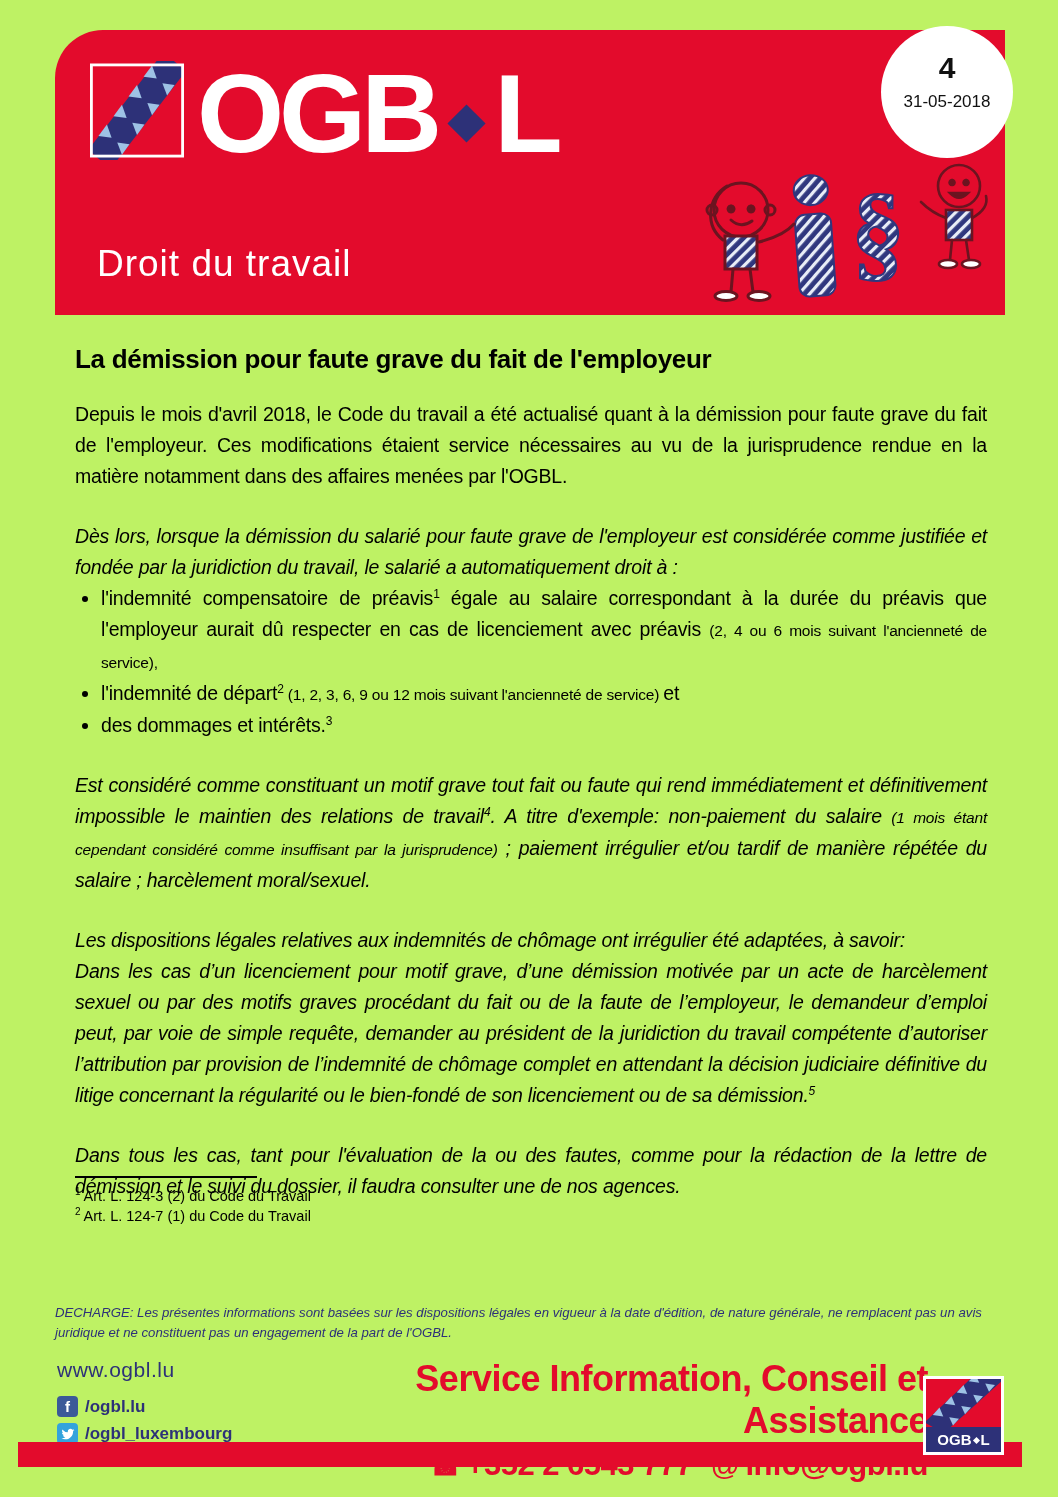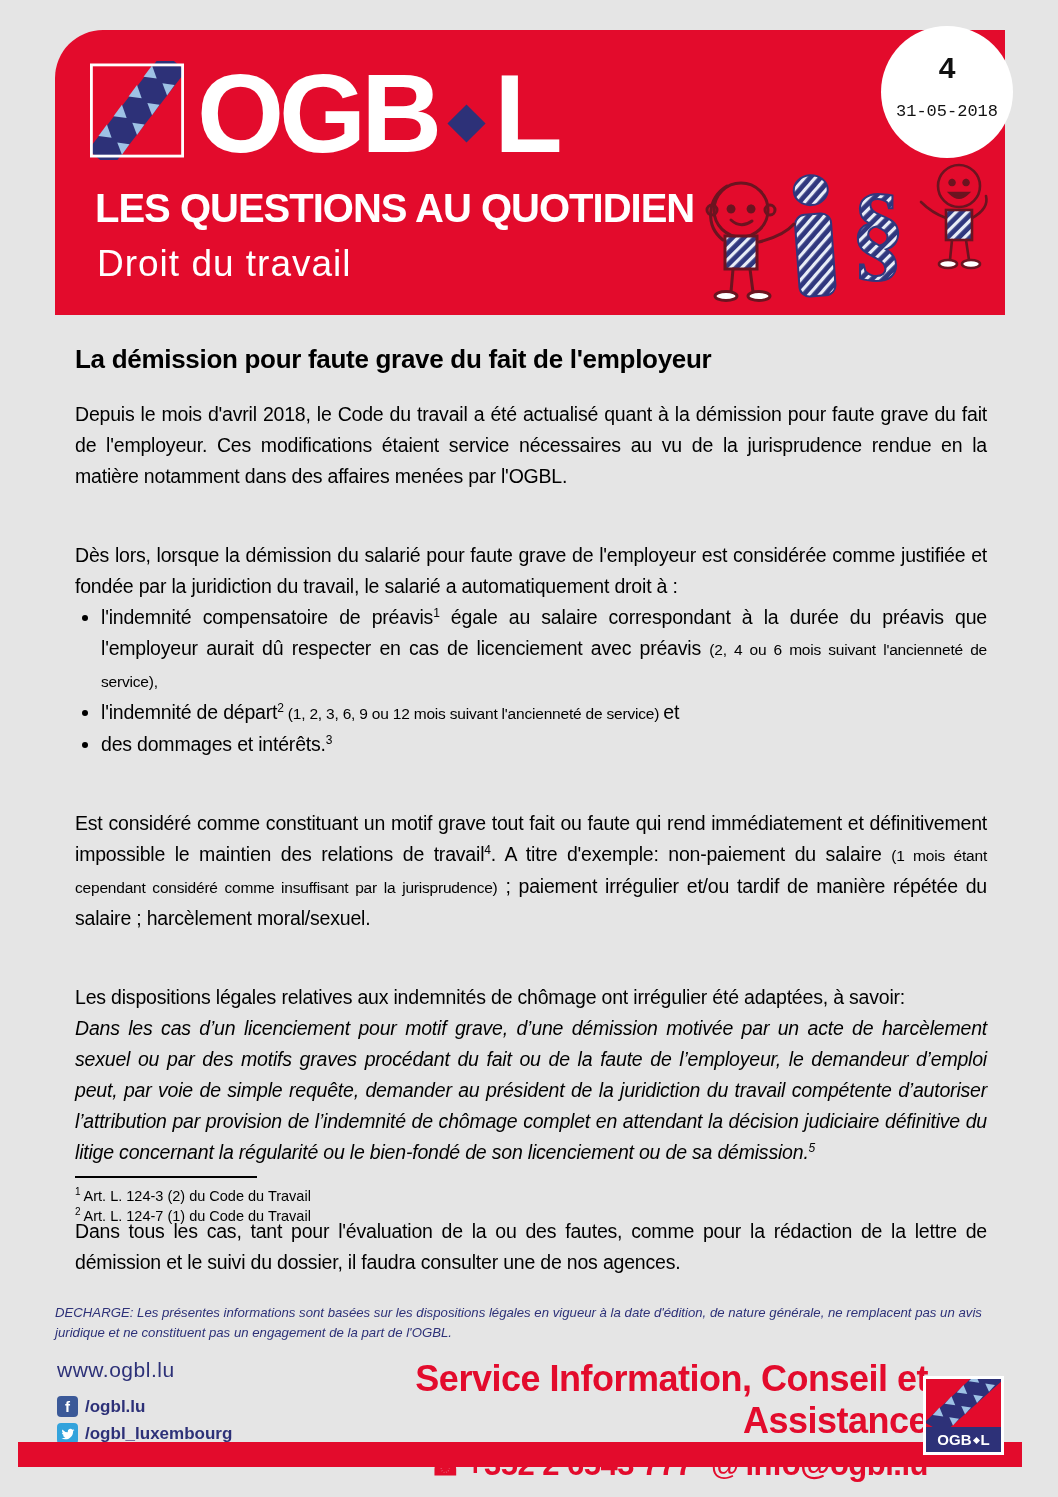--- a/index.html
+++ b/index.html
@@ -5,45 +5,45 @@
   :root{
     --red:#e30b2c;
     --navy:#2d3178;
     --lblue:#9ec2e5;
     --fb:#3b5998;
     --tw:#33a3dc;
   }
   *{box-sizing:border-box;margin:0;padding:0;}
   html,body{background:#ffffff;}
   body{font-family:"Liberation Sans",sans-serif;color:#000;}
-  #page{position:relative;width:1058px;height:1497px;background:#e5e5e5;overflow:hidden;}
+  #page{position:relative;width:1058px;height:1497px;background:#bef264;overflow:hidden;}
 
   
   .banner{position:absolute;left:55px;top:30px;width:950px;height:285px;
           background:var(--red);border-radius:48px 0 0 0;}
   .flag{position:absolute;left:35px;top:31px;width:94px;height:99px;}
   .wordmark{position:absolute;left:142px;top:24px;height:120px;display:flex;align-items:center;
             color:#fff;font-weight:bold;font-size:112px;letter-spacing:-5px;line-height:1;}
   .wordmark .diamond{width:27px;height:27px;background:var(--navy);transform:rotate(45deg);
             margin:18px 14px 0 16px;flex:0 0 auto;}
   .kicker{position:absolute;left:40px;top:158px;color:#fff;font-weight:bold;font-size:40px;
           letter-spacing:-1px;line-height:1;white-space:nowrap;}
   .subtitle{position:absolute;left:42px;top:212px;color:#fff;font-size:37px;font-weight:normal;
           letter-spacing:1px;line-height:1.2;}
   .badge-circle{position:absolute;left:826px;top:-4px;width:132px;height:132px;border-radius:50%;
           background:#fff;text-align:center;}
   .badge-num{font-size:30px;font-weight:bold;margin-top:25px;color:#111;}
-  .badge-date{font-family:Liberation Mono, monospace;font-size:17px;color:#111;margin-top:17px;}
+  .badge-date{font-family:Liberation Sans, sans-serif;font-size:17px;color:#111;margin-top:7px;}
   .illu{position:absolute;left:638px;top:126px;width:318px;height:160px;}
 
   
   .article{position:absolute;left:75px;top:344px;width:912px;}
   .article h1{font-size:26px;font-weight:bold;letter-spacing:-0.3px;margin-bottom:24px;}
   .article p, .article li{font-size:19.5px;line-height:31px;text-align:justify;letter-spacing:-0.2px;}
-  .gap{margin-top:48px;}
+  .gap{margin-top:29px;font-style:italic;}
   .article ul{list-style:disc;padding-left:26px;margin:0;}
   .small-inline{font-size:15.5px;}
   sup.fn{font-size:12px;vertical-align:super;line-height:0;}
   .italicpara{font-style:italic;}
 
   
   .footnotes{position:absolute;left:75px;top:1176px;width:500px;}
   .fn-rule{width:182px;border-top:2px solid #000;margin-bottom:9px;}
   .fn-row{font-size:14.5px;line-height:19.5px;}
   .fn-row sup{font-size:10px;vertical-align:super;line-height:0;margin-right:3px;}
@@ -94,21 +94,20 @@
       <polygon points="82,34 90,23 77,21" fill="#9ec2e5"></polygon>
       <rect x="1.5" y="1.5" width="97" height="97" fill="none" stroke="#ffffff" stroke-width="3"></rect>
     </svg>
 
     <div class="wordmark">
       <span>OGB</span>
         <span class="diamond"></span>
         <span>L</span>
     </div>
 
-    <div class="kicker">LES QUESTIONS AU QUOTIDIEN</div>
     <div class="subtitle">Droit du travail</div>
 
     <div class="badge-circle">
       <div class="badge-num">4</div>
       <div class="badge-date">31-05-2018</div>
     </div>
 
     <svg class="illu" viewBox="0 0 318 160">
       <defs>
         <pattern id="hatch" patternUnits="userSpaceOnUse" width="8" height="8" patternTransform="rotate(-45)">

